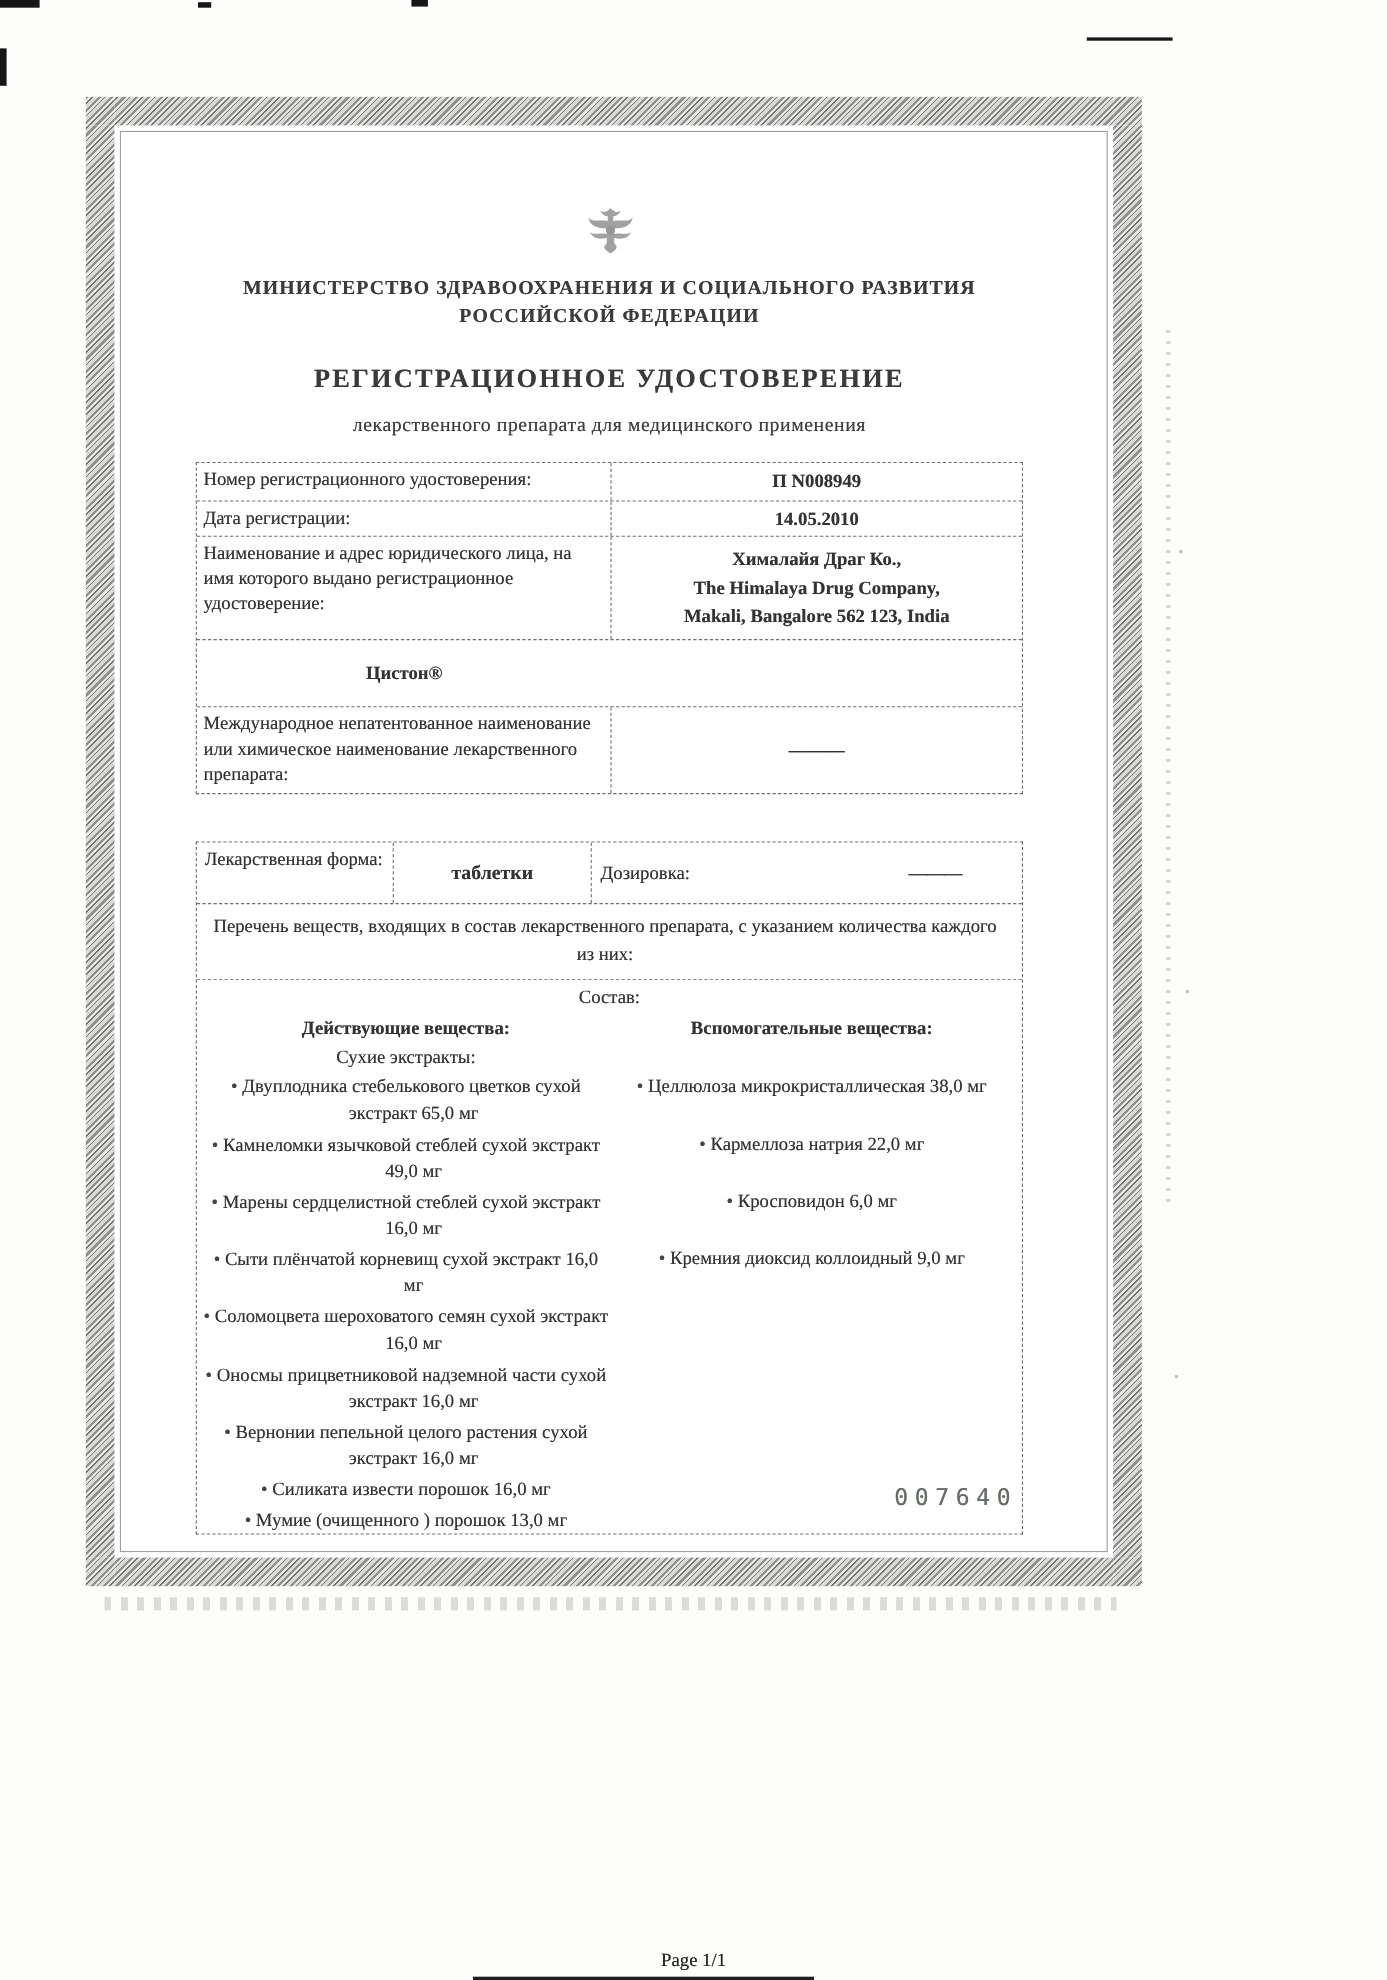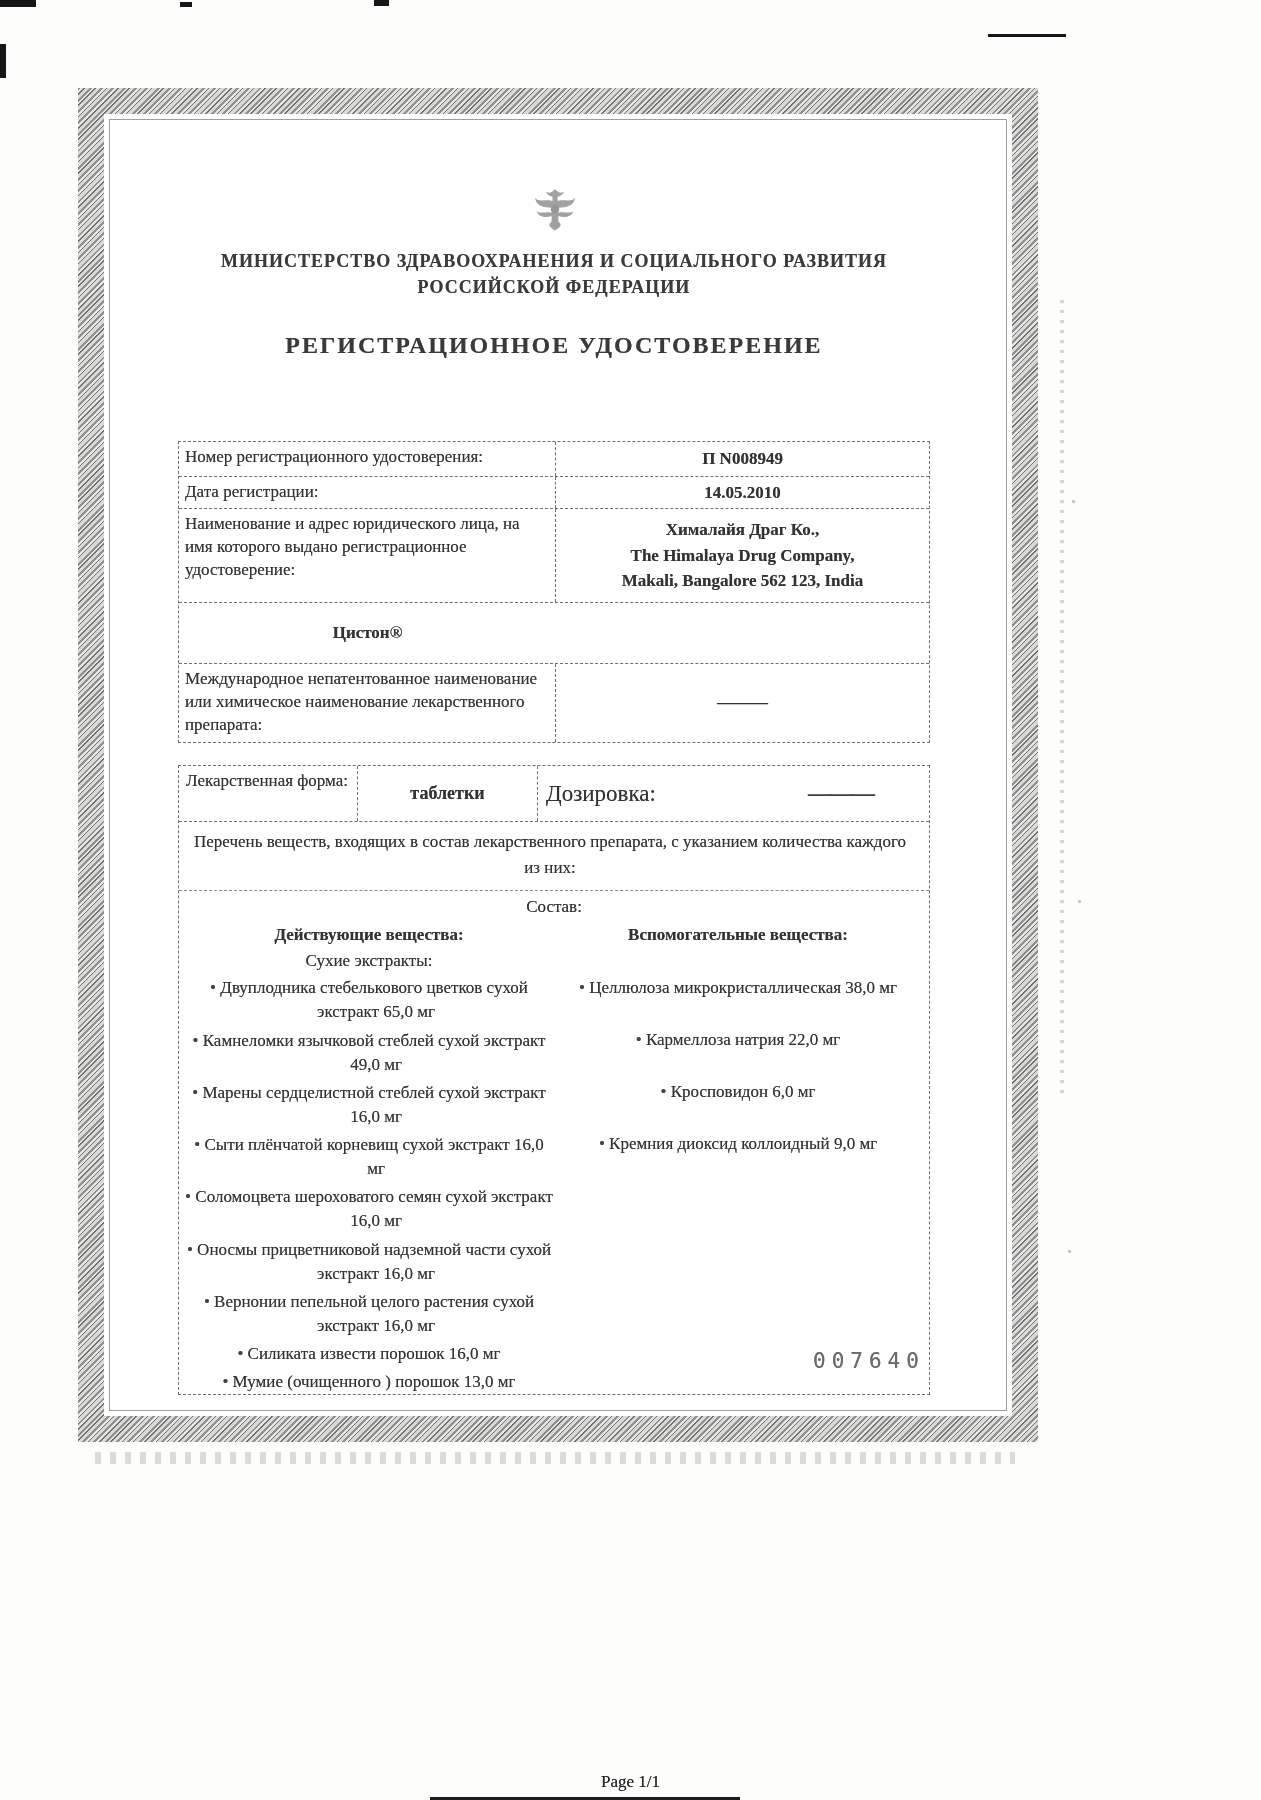--- a/index.html
+++ b/index.html
@@ -32,36 +32,36 @@
   .emblem svg{width:100%;height:100%;}
 
   .ministry{position:absolute;left:178px;top:248px;width:752px;text-align:center;
     font-weight:bold;font-size:18px;line-height:1.45;letter-spacing:1px;color:#3b3b3b;}
   .doc-title{position:absolute;left:178px;top:332px;width:752px;text-align:center;
     font-weight:bold;font-size:24px;letter-spacing:2px;color:#3a3a3a;}
   .doc-subtitle{position:absolute;left:178px;top:376px;width:752px;text-align:center;
     font-size:18px;letter-spacing:.5px;color:#3d3d3d;}
 
   
-  .table1{position:absolute;left:178px;top:441px;width:752px;border:1px dashed #6e6e6e;box-sizing:border-box;}
+  .table1{position:absolute;left:178px;top:420px;width:752px;border:1px dashed #6e6e6e;box-sizing:border-box;}
   .t1-row{display:grid;grid-template-columns:377px 1fr;border-bottom:1px dashed #6e6e6e;}
   .t1-row:last-child{border-bottom:none;}
   .t1-label{border-right:1px dashed #6e6e6e;padding:4px 10px 4px 6px;font-size:17px;line-height:1.35;}
   .t1-value{display:flex;align-items:center;justify-content:center;text-align:center;
     font-weight:bold;font-size:17px;line-height:1.5;padding:2px 6px;white-space:pre-line;}
   .r1{min-height:34px;} .r2{min-height:30px;} .r3{min-height:93px;} .r4{min-height:60px;} .r5{min-height:78px;}
 
   
   .table2{position:absolute;left:178px;top:765px;width:752px;height:630px;
     border:1px dashed #6e6e6e;box-sizing:border-box;overflow:hidden;text-align:center;}
   .t2-row1{display:grid;grid-template-columns:179px 180px 1fr;border-bottom:1px dashed #6e6e6e;min-height:55px;}
   .t2-c1{border-right:1px dashed #6e6e6e;padding:4px 8px 4px 6px;font-size:17px;line-height:1.35;}
   .t2-c2{border-right:1px dashed #6e6e6e;display:flex;align-items:center;justify-content:center;
     font-weight:bold;font-size:18px;}
-  .t2-c3{display:flex;align-items:center;justify-content:space-between;padding:4px 55px 4px 8px;font-size:23px;}
+  .t2-c3{display:flex;align-items:center;justify-content:space-between;padding:4px 55px 4px 8px;font-size:17px;}
   .dashline{font-weight:bold;letter-spacing:-1px;color:#444;}
   .t2-intro{padding:7px 14px 10px 6px;font-size:17px;line-height:1.5;border-bottom:1px dashed #8a8a8a;}
   .t2-sostav{padding:6px 6px 2px;font-size:17px;}
   .t2-cols{display:grid;grid-template-columns:368px 1fr;padding:4px 6px 0 6px;font-size:17px;line-height:1.42;}
   .col-header{font-weight:bold;margin-bottom:2px;}
   .col-subheader{margin-bottom:3px;}
   .col-sub-spacer{height:27px;}
   .item{padding-left:14px;text-indent:-14px;margin-bottom:4px;}
   .item::before{content:"• ";color:#444;}
   .col-right .item{min-height:48px;margin-bottom:4px;}
@@ -105,20 +105,21 @@
       <circle cx="32" cy="30" r="5" fill="#7d7d7d"></circle>
     </svg>
   </div>
 
   <div class="ministry">
     <div>МИНИСТЕРСТВО ЗДРАВООХРАНЕНИЯ  И СОЦИАЛЬНОГО РАЗВИТИЯ</div>
     <div>РОССИЙСКОЙ ФЕДЕРАЦИИ</div>
   </div>
 
   <div class="doc-title">РЕГИСТРАЦИОННОЕ УДОСТОВЕРЕНИЕ</div>
+  <div class="doc-subtitle">лекарственного препарата для медицинского применения</div>
 
   <div class="table1">
     <div class="t1-row r1">
       <div class="t1-label">Номер регистрационного удостоверения:</div>
       <div class="t1-value">П N008949</div>
     </div>
     <div class="t1-row r2">
       <div class="t1-label">Дата регистрации:</div>
       <div class="t1-value">14.05.2010</div>
     </div>

